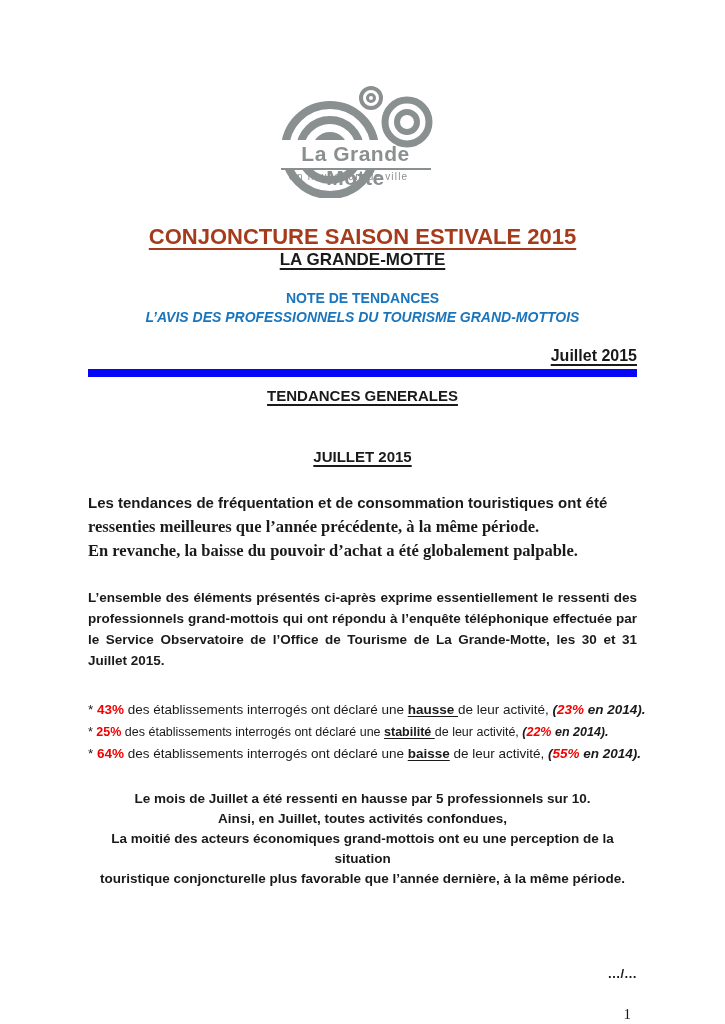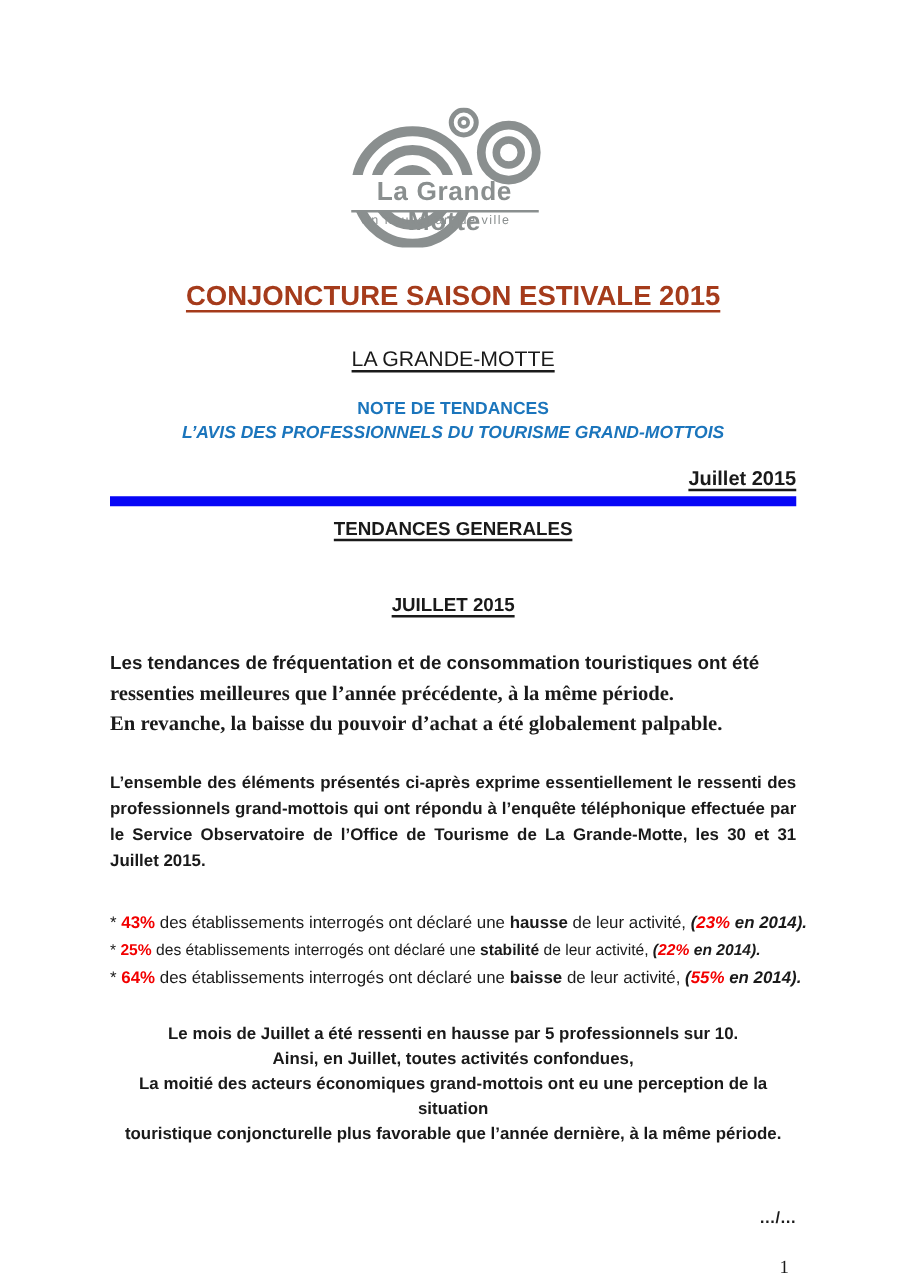--- a/index.html
+++ b/index.html
@@ -33,22 +33,22 @@
     font-size:10px;color:var(--logo-gray);letter-spacing:1.2px;
   }
 
   
   .doc-title{
     margin-top:26px;text-align:center;
     font-size:22px;font-weight:bold;color:var(--title-red);
     text-decoration:underline;text-decoration-thickness:2px;text-underline-offset:4px;
   }
   .doc-subtitle{
-    margin-top:28px;text-align:center;
-    font-size:17px;font-weight:normal;
+    margin-top:0;text-align:center;
+    font-size:17px;font-weight:bold;
     text-decoration:underline;text-decoration-thickness:2px;text-underline-offset:3px;
   }
   .note-line1{margin-top:20px;text-align:center;font-size:14px;font-weight:bold;color:var(--heading-blue);}
   .note-line2{margin-top:3px;text-align:center;font-size:14px;font-weight:bold;font-style:italic;color:var(--heading-blue);}
   .date-line{
     margin-top:22px;text-align:right;font-size:16px;font-weight:bold;
   }
   .date-line span{text-decoration:underline;text-decoration-thickness:1.5px;text-underline-offset:3px;}
   .rule-blue{height:8px;background:var(--bar-blue);margin-top:4px;}
   .sec-heading{
@@ -68,21 +68,21 @@
   .body-par{
     margin-top:24px;text-align:justify;font-weight:bold;
     font-size:13.5px;line-height:21px;
   }
 
   
   .stats{margin-top:28px;font-size:13.5px;}
   .stat-line{line-height:22px;white-space:nowrap;}
   .stat-line:nth-child(2){font-size:12.5px;}
   .pct{color:var(--stat-red);font-weight:bold;}
-  .kw{font-weight:bold;text-underline-offset:2px;}
+  .kw{font-weight:bold;text-decoration:underline;text-underline-offset:2px;}
   .paren{font-weight:bold;font-style:italic;}
   .paren .pct{font-style:italic;}
 
   
   .summary{margin-top:24px;text-align:center;font-weight:bold;font-size:13.5px;line-height:20px;}
 
   
   .dots{position:absolute;right:88px;top:880px;font-weight:bold;font-size:13px;}
   .page-num{position:absolute;right:94px;top:920px;font-family:"Liberation Serif",serif;font-size:15px;}
   .footer{position:absolute;left:88px;right:88px;top:936px;text-align:center;font-family:"Liberation Serif",serif;}

